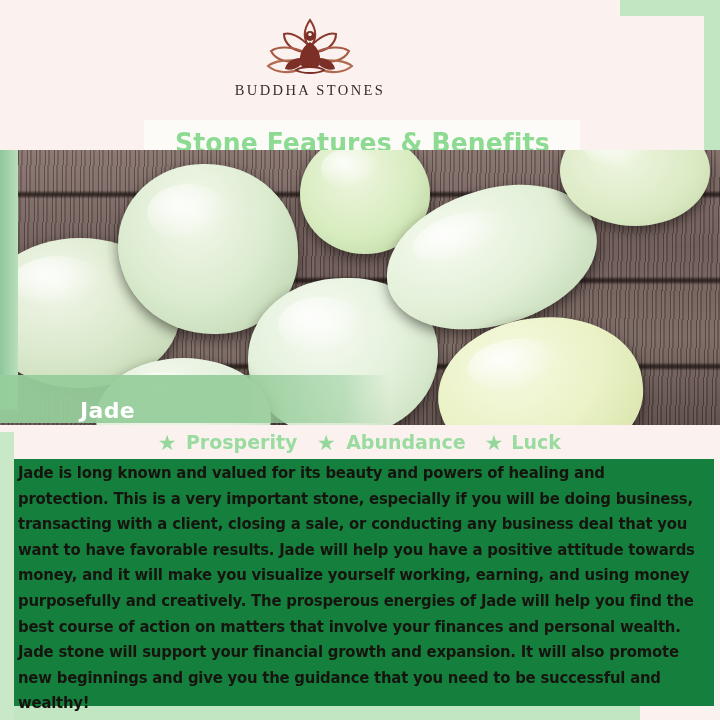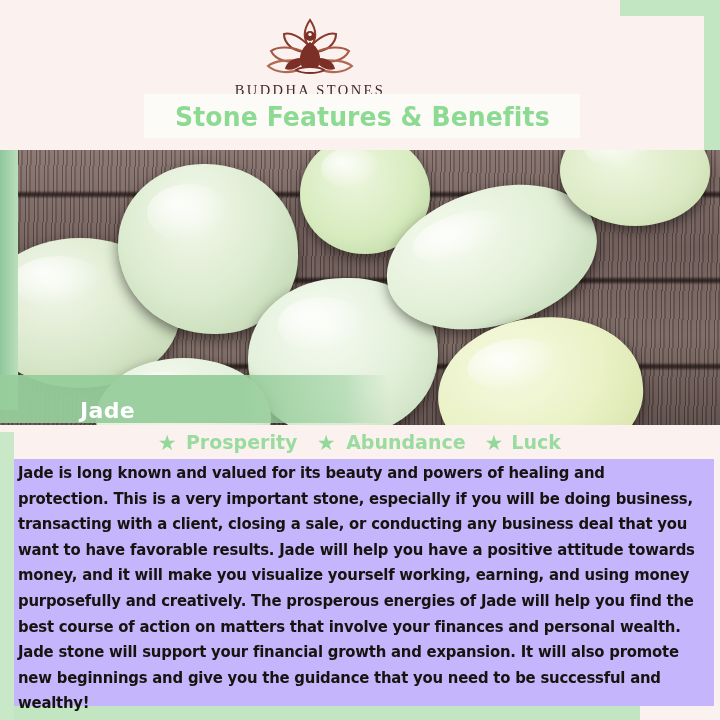--- a/index.html
+++ b/index.html
@@ -70,21 +70,21 @@
     margin-top: 2px;
     font-family: "Liberation Serif", serif;
     font-size: 14.5px;
     letter-spacing: 2.4px;
     color: #3b2b24;
   }
 
   
   .title-banner {
     position: absolute;
-    top: 94px; left: 144px;
+    top: 120px; left: 144px;
     width: 436px; height: 44px;
     background: #fdfbf8;
     display: flex;
     align-items: center;
     justify-content: center;
   }
   .title-text {
     font-family: "DejaVu Sans", sans-serif;
     font-weight: bold;
     font-size: 27px;
@@ -184,21 +184,21 @@
     color: #9adba0;
     transform: scaleX(0.95);
     white-space: nowrap;
   }
 
   
   .body-block {
     position: absolute;
     top: 459px; left: 14px;
     width: 700px; height: 247px;
-    background: #c4b5fd;
+    background: #15803d;
     padding: 2px 8px 0 4px;
   }
   .body-text {
     font-family: "DejaVu Sans", sans-serif;
     font-weight: bold;
     font-size: 15.1px;
     line-height: 25.6px;
     color: #16140f;
     letter-spacing: -0.22px;
     text-align: left;

